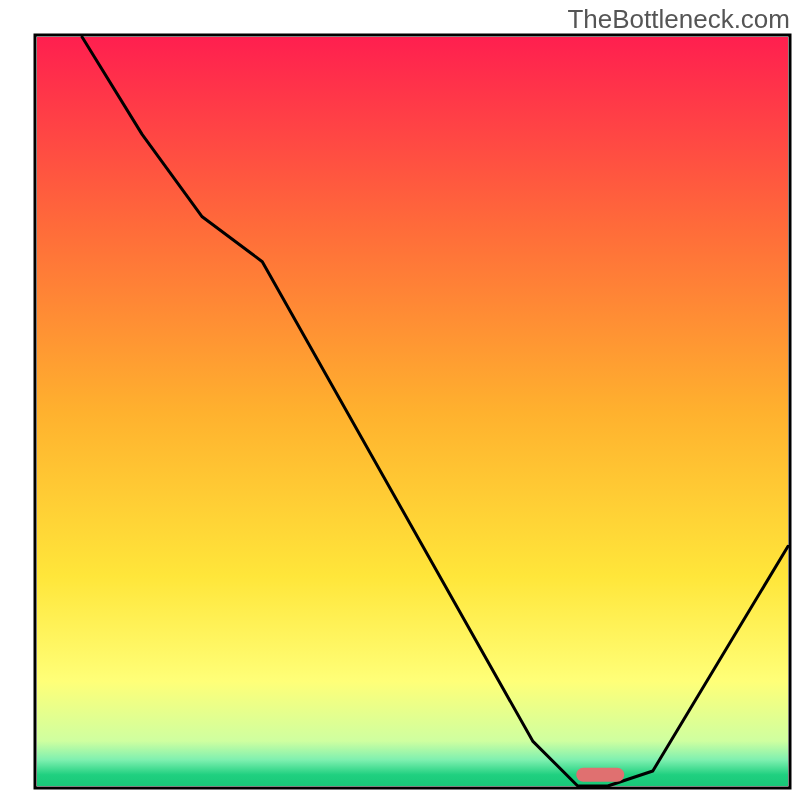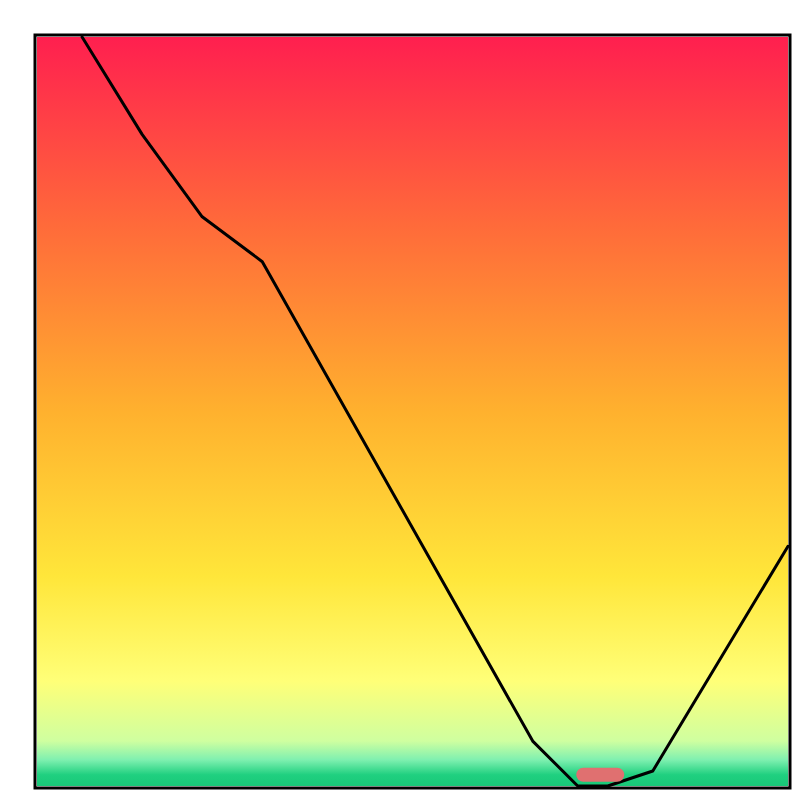--- a/index.html
+++ b/index.html
@@ -30,20 +30,21 @@
     left: 0;
     width: 800px;
     height: 800px;
     display: block;
   }
 </style>
 </head>
 <body>
 
 <div class="wrap">
+  <div class="watermark">TheBottleneck.com</div>
 
   <svg class="plot" viewBox="0 0 800 800">
     <defs>
       <linearGradient id="bg-grad" x1="0" y1="0" x2="0" y2="1">
           <stop offset="0%" stop-color="#ff1f4f"></stop>
           <stop offset="25%" stop-color="#ff6a3a"></stop>
           <stop offset="50%" stop-color="#ffb12e"></stop>
           <stop offset="72%" stop-color="#ffe63a"></stop>
           <stop offset="86%" stop-color="#ffff78"></stop>
           <stop offset="94%" stop-color="#cfffa0"></stop>

